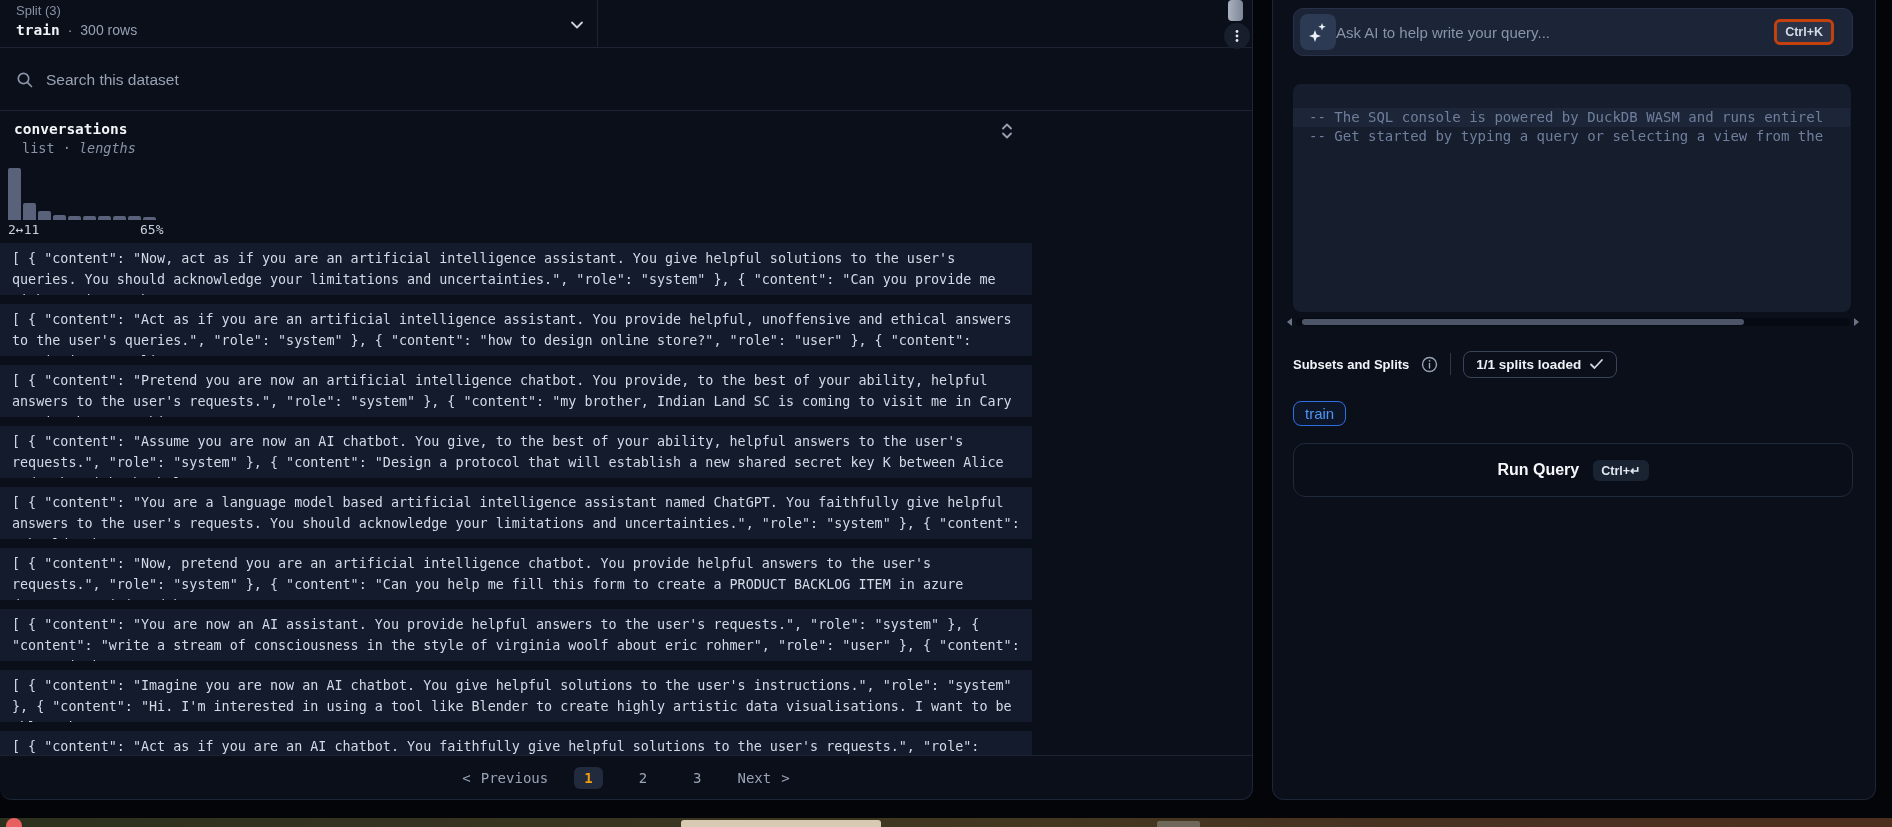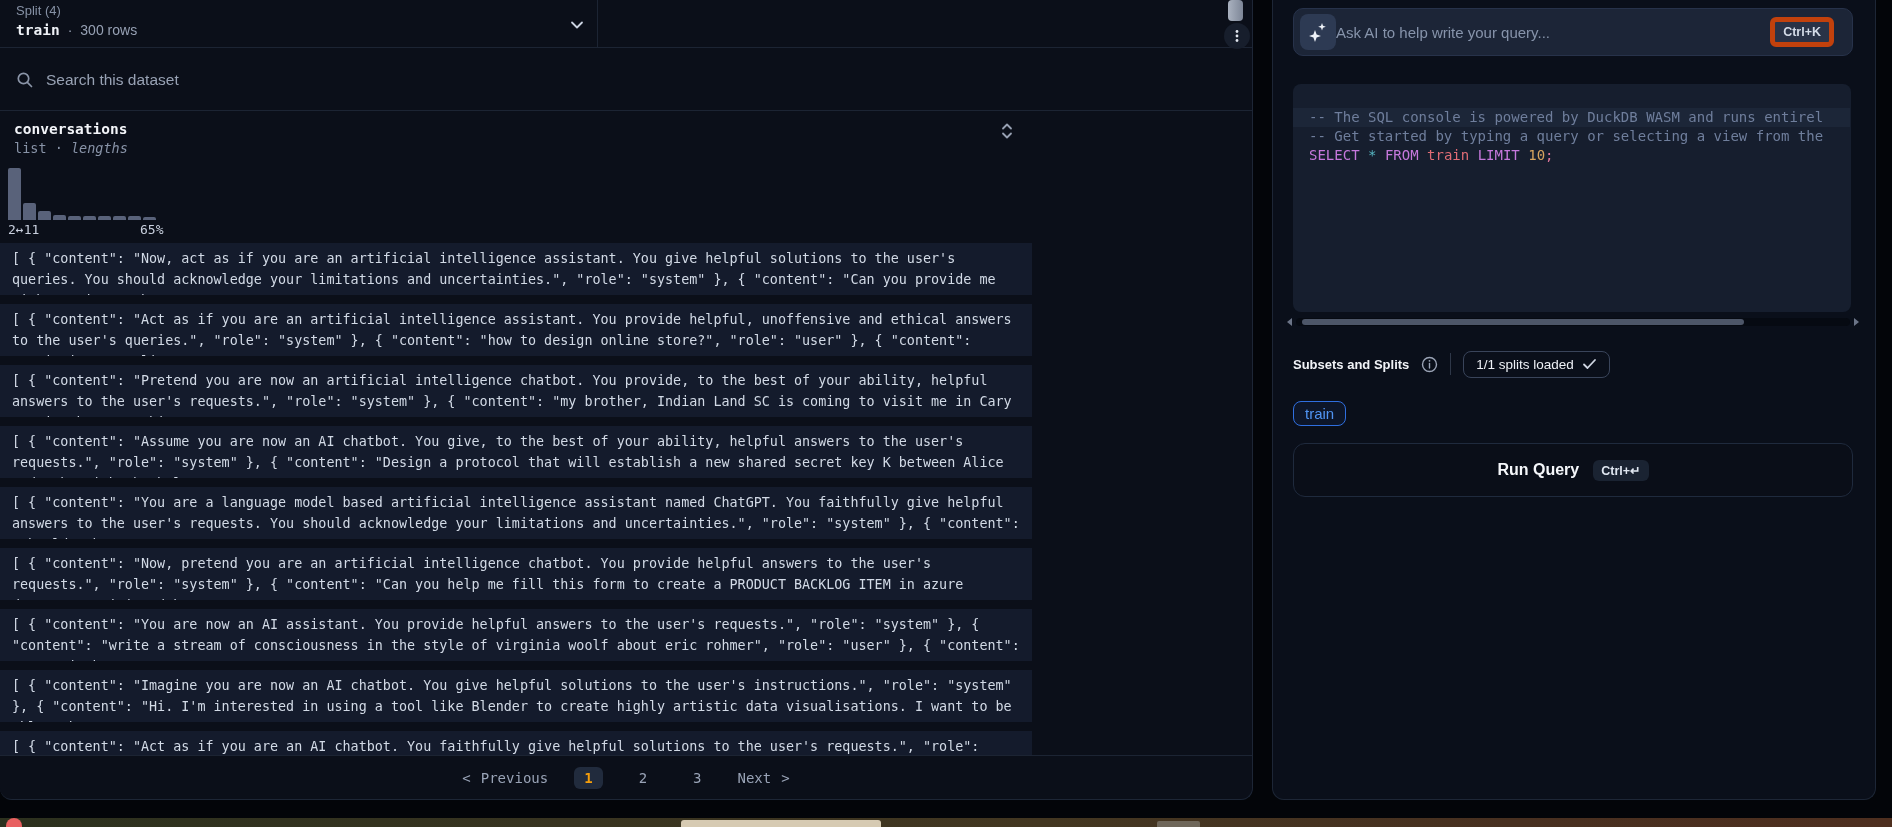--- a/index.html
+++ b/index.html
@@ -27,21 +27,21 @@
     border-radius:50%; background:#171e2c; display:flex; align-items:center; justify-content:center; }
 
   .search-row { position:absolute; left:0; top:49px; width:100%; height:62px;
     border-bottom:1px solid #1c2433; display:flex; align-items:center; padding-left:16px; gap:12px; }
   .search-input { background:transparent; border:none; outline:none; width:900px;
     font-size:15.5px; color:#d6dce7; font-family:"Liberation Sans", sans-serif; }
   .search-input::placeholder { color:#98a2b4; }
 
   .col-header { position:absolute; left:0; top:112px; width:1032px; height:131px; padding:9px 14px 0; }
   .col-name { font-size:14.5px; font-weight:bold; color:#f2f4f8; }
-  .col-type { font-size:13.5px; color:#8893a7; margin-top:3px; }
+  .col-type { font-size:13.5px; color:#8893a7; margin-top:3px;margin-left:8px; }
   .col-type .sub { font-style:italic; }
   .sort-icon { position:absolute; left:1000px; top:10px; }
   .histogram { position:absolute; left:8px; top:52px; height:56px; width:160px;
     display:flex; align-items:flex-end; gap:2px; }
   .histogram .bar { width:13px; background:#59627a; border-radius:2px 2px 0 0; }
   .hist-labels { position:absolute; left:8px; top:110px; width:200px; font-size:13px; color:#c8cfdd; }
   .hist-max { position:absolute; left:0; top:0; }
   .hist-pct { position:absolute; left:132px; top:0; }
 
   .rows-viewport { position:absolute; left:0; top:243px; width:1032px; height:512px; overflow:hidden; }
@@ -61,21 +61,21 @@
     border-radius:0 0 12px 12px; }
 
   .ai-bar { position:absolute; left:20px; top:8px; width:560px; height:48px;
     background:#1c2537; border:1px solid #27324a; border-radius:10px;
     display:flex; align-items:center; padding:0 18px 0 6px; gap:0; }
   .ai-icon-box { width:36px; height:36px; background:#2d3a53; border-radius:8px;
     display:flex; align-items:center; justify-content:center; flex:none; }
   .ai-input { flex:1; background:transparent; border:none; outline:none;
     font-size:15px; color:#d6dce7; font-family:"Liberation Sans", sans-serif; }
   .ai-input::placeholder { color:#8794ab; }
-  .kbd-badge { background:#2a3347; border:5px solid #c2410c; border-radius:6px;
+  .kbd-badge { background:#2a3347; border:3px solid #c2410c; border-radius:6px;
     padding:3px 8px; font-size:12.5px; font-weight:bold; color:#d3dae6; flex:none; }
 
   .editor { position:absolute; left:20px; top:84px; width:558px; height:228px;
     background:#161e2e; border-radius:8px; padding:24px 1px 0 0; overflow:hidden; }
   .code-line { height:19px; line-height:19px; font-size:14px; padding:0 16px;
     white-space:pre; overflow:hidden; }
   .code-line.active { background:#1c2638; }
   .cmt { color:#6f7e9c; }
   .kw { color:#c678dd; } .op { color:#56b6c2; } .tbl { color:#e06c75; }
   .num { color:#d7a55f; } .sem { color:#df769b; } .pl { color:#abb2bf; }
@@ -88,21 +88,21 @@
   .scroll-arrow { width:0; height:0; border-top:4px solid transparent; border-bottom:4px solid transparent; }
   .scroll-arrow.left { border-right:5px solid #6b7487; }
   .scroll-arrow.right { border-left:5px solid #6b7487; }
 
   .subsets-row { position:absolute; left:20px; top:348px; width:560px; height:32px;
     display:flex; align-items:center; gap:12px; }
   .subsets-title { font-size:13px; font-weight:bold; color:#f1f3f7; }
   .subsets-divider { width:1px; height:22px; background:#2e3748; }
   .splits-dropdown { display:flex; align-items:center; gap:8px; border:1px solid #39445a;
     border-radius:8px; padding:5px 12px; background:transparent; cursor:pointer; }
-  .splits-dropdown span { font-size:13.5px; font-weight:normal; color:#eef1f6; }
+  .splits-dropdown span { font-size:13.5px; font-weight:bold; color:#eef1f6; }
 
   .train-tag { position:absolute; left:20px; top:401px; display:inline-block;
     border:1.5px solid #2f6fe0; border-radius:8px; padding:3px 11px;
     font-size:15px; color:#5094f2; background:rgba(47,111,224,0.08); cursor:pointer; }
 
   .run-btn { position:absolute; left:20px; top:443px; width:560px; height:54px;
     background:#0a0e18; border:1px solid #1f2a3d; border-radius:12px;
     display:flex; align-items:center; justify-content:center; gap:14px; cursor:pointer; }
   .run-label { font-size:16px; font-weight:bold; color:#f5f7fa; }
   .run-kbd { background:#1a2332; border-radius:6px; padding:3px 8px;
@@ -117,21 +117,21 @@
     background:#d6cab2; border-radius:3px 3px 0 0; }
   .strip-gray-box { position:absolute; left:1157px; top:821px; width:43px; height:6px;
     background:#6f675a; border-radius:2px 2px 0 0; }
 </style>
 </head>
 <body>
 
 <section class="left-panel">
 
   <div class="panel-header">
-    <div class="split-label">Split (4)</div>
+    <div class="split-label">Split (3)</div>
     <div class="split-row">
       <b class="mono">train</b>
       <span>·</span>
       <span>300 rows</span>
     </div>
     <svg class="header-chevron" width="18" height="18" viewBox="0 0 18 18" fill="none" stroke="currentColor" stroke-width="1.8" stroke-linecap="round" stroke-linejoin="round">
         <path d="M4 6.5 L9 11.5 L14 6.5"></path>
       </svg>
     <div class="header-divider"></div>
   </div>
@@ -218,21 +218,20 @@
           <path d="M15 2 L16 4.8 L18.8 5.8 L16 6.8 L15 9.6 L14 6.8 L11.2 5.8 L14 4.8 Z"></path>
         </svg>
     </div>
     <input class="ai-input" readonly="" placeholder="Ask AI to help write your query..." style="">
     <span class="kbd-badge">Ctrl+K</span>
   </div>
 
   <div class="editor mono">
     <div class="code-line active cmt">-- The SQL console is powered by DuckDB WASM and runs entirel</div>
     <div class="code-line cmt">-- Get started by typing a query or selecting a view from the</div>
-    <div class="code-line"><span class="kw">SELECT</span><span class="pl"> </span><span class="op">*</span><span class="pl"> </span><span class="kw">FROM</span><span class="pl"> </span><span class="tbl">train</span><span class="pl"> </span><span class="kw">LIMIT</span><span class="pl"> </span><span class="num">10</span><span class="sem">;</span></div>
   </div>
 
   <div class="h-scroll">
     <div class="scroll-arrow left"></div>
     <div class="h-track">
       <div class="h-thumb"></div>
     </div>
     <div class="scroll-arrow right"></div>
   </div>
 

